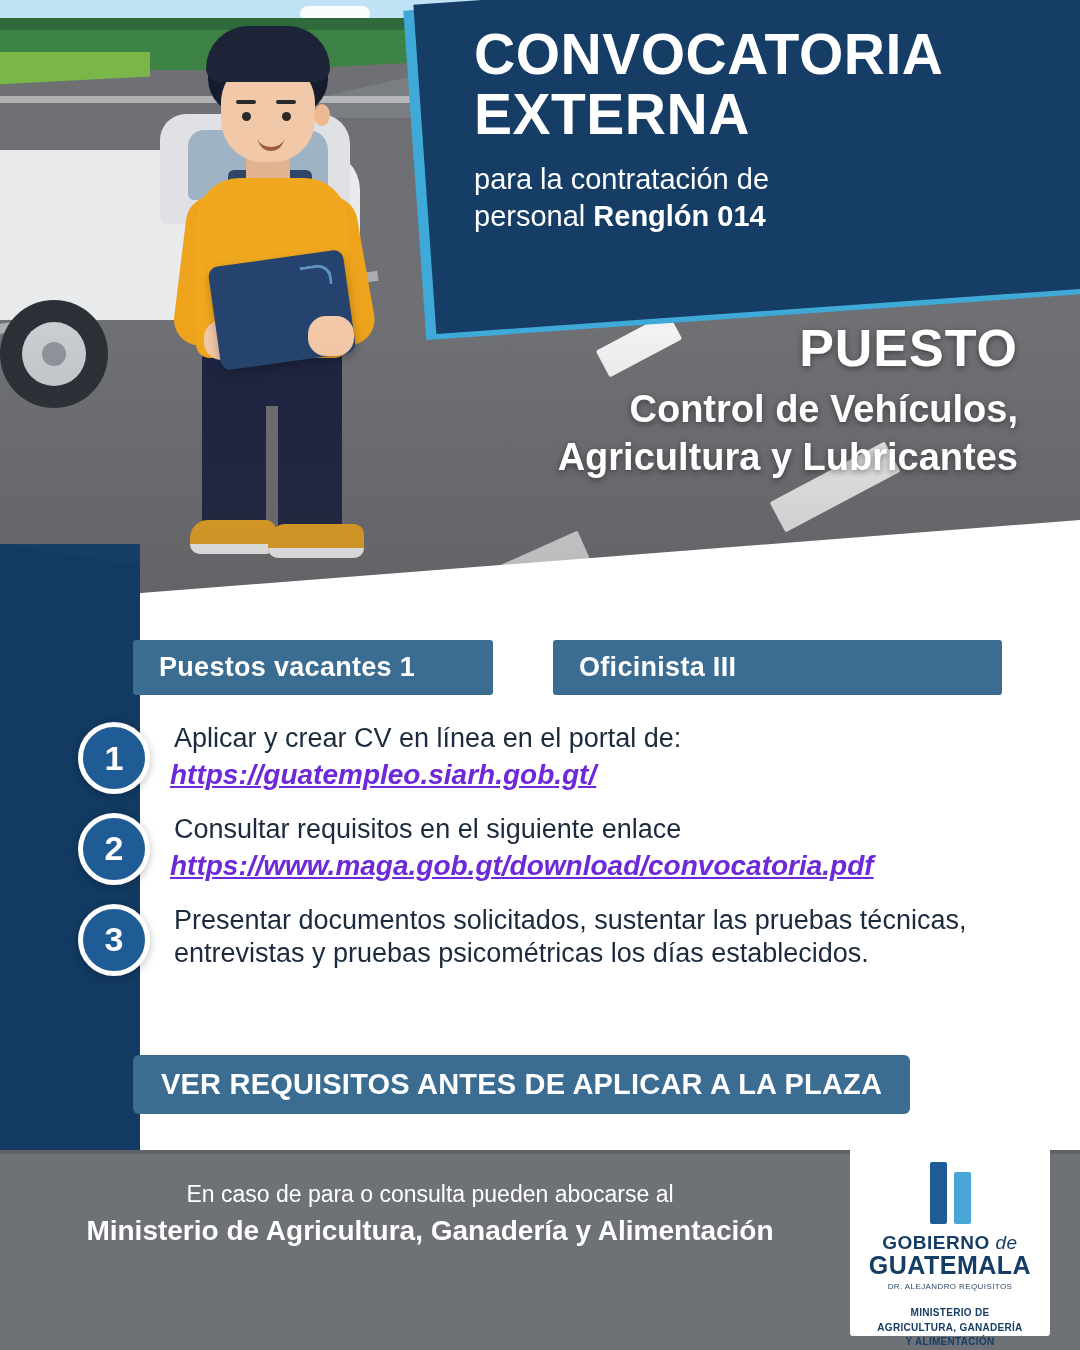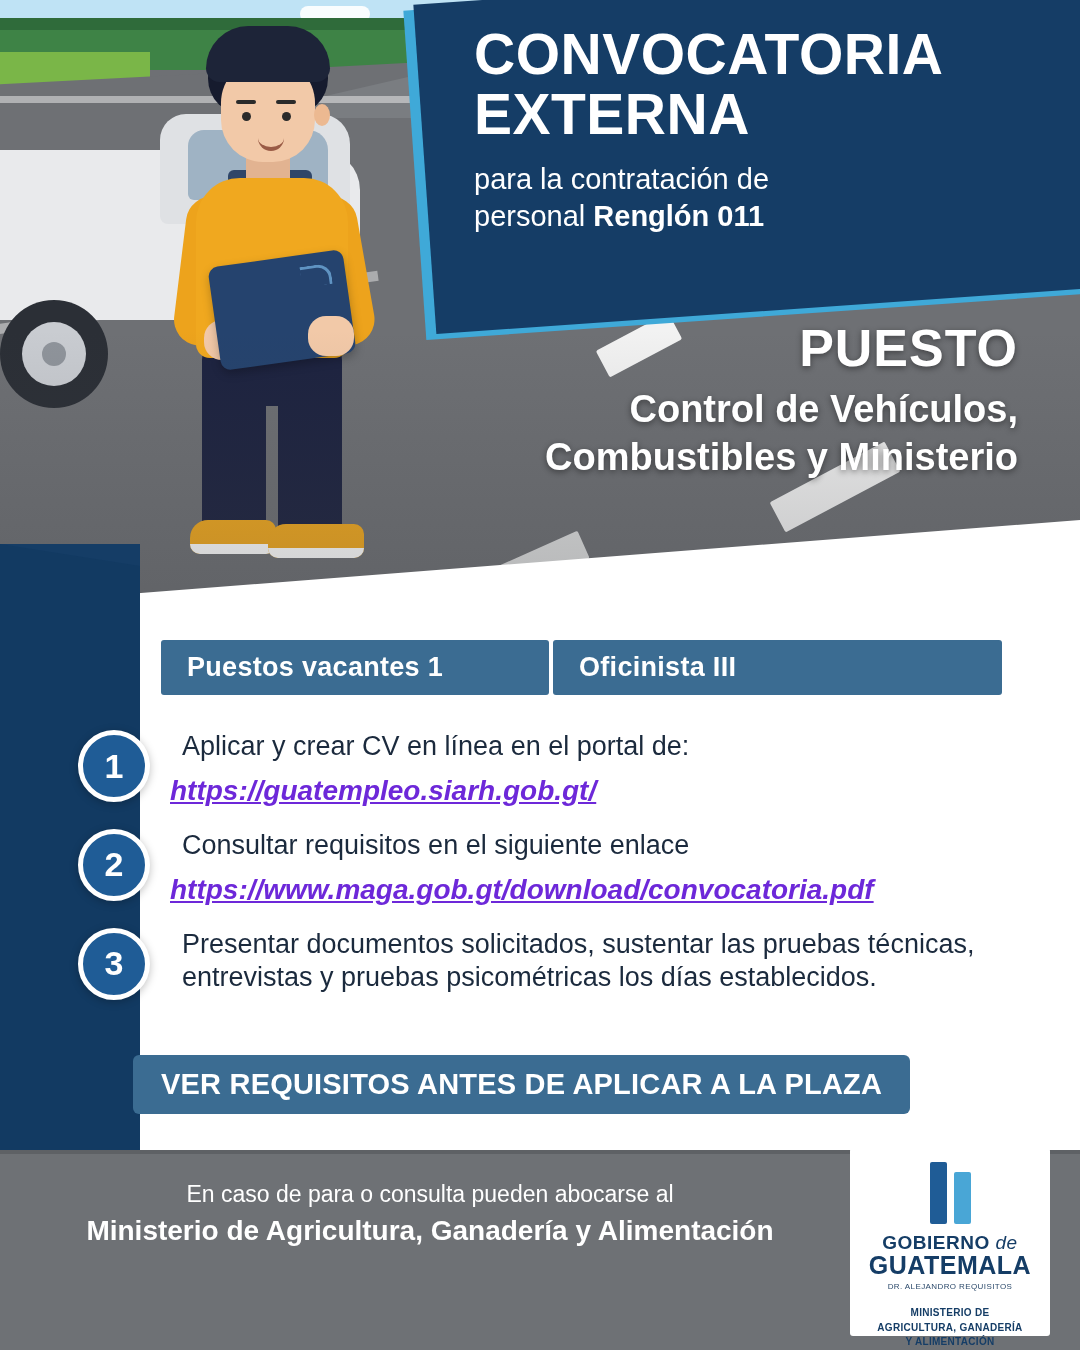--- a/index.html
+++ b/index.html
@@ -79,29 +79,29 @@
 
   
   .body-white{position:absolute;left:0;top:520px;width:1080px;height:640px;background:#ffffff;
               clip-path:polygon(0 84px, 1080px 0, 1080px 640px, 0 640px);}
   .navy-left{position:absolute;left:0;top:544px;width:140px;height:616px;background:#153d66;}
   .navy-left2{position:absolute;left:0;top:544px;width:140px;height:616px;background:#123a62;
               clip-path:polygon(0 0,100% 22px,100% 100%,0 100%);}
 
   .tag{position:absolute;background:#3b6c92;color:#ffffff;font-weight:bold;font-size:27px;
        padding:12px 26px;border-radius:3px;letter-spacing:.3px;}
-  .tag-vacantes{left:133px;top:640px;width:388px;box-sizing:border-box;margin-left:28px;}
+  .tag-vacantes{left:133px;top:640px;width:360px;box-sizing:border-box;}
   .tag-oficinista{left:553px;top:640px;width:449px;box-sizing:border-box;}
 
   .steps{position:absolute;left:78px;top:718px;width:940px;}
   .step{position:relative;margin-bottom:22px;padding-left:92px;min-height:66px;}
   .step .num{position:absolute;left:0;top:0;width:62px;height:62px;border-radius:50%;
              background:#1f5c96;border:5px solid #ffffff;box-shadow:0 2px 8px rgba(0,0,0,.25);
              color:#ffffff;font-size:34px;font-weight:bold;display:flex;align-items:center;justify-content:center;}
-  .step p{margin:12px;font-size:27px;color:#1b2a3d;line-height:1.22;font-weight:400;}
+  .step p{margin:4px;font-size:27px;color:#1b2a3d;line-height:1.22;font-weight:400;}
   .step .link{display:block;font-style:italic;font-weight:bold;color:#6d28d9;font-size:28px;}
 
   .cta{position:absolute;left:133px;top:1055px;background:#3b6c92;color:#ffffff;font-weight:bold;
        font-size:29px;padding:13px 28px;border-radius:6px;letter-spacing:.2px;}
 
   
   .footer{position:absolute;left:0;top:1150px;width:1080px;height:200px;background:#6e7175;}
   .footer-top{position:absolute;left:0;top:1150px;width:1080px;height:4px;background:#5e6165;}
   .foot-text{position:absolute;left:60px;top:1178px;width:740px;text-align:center;color:#ffffff;
              font-size:23px;line-height:1.45;}
@@ -202,28 +202,28 @@
     <div class="hero-tint"></div>
   </div>
 
   <div class="hdr-accent"></div>
   <div class="hdr-panel"></div>
   <div class="hdr-text">
     <div class="hdr-title">CONVOCATORIA</div>
     <div class="hdr-title">EXTERNA</div>
     <div class="hdr-sub">
       <div>para la contratación de</div>
-      <div><span>personal </span><b>Renglón 011</b></div>
+      <div><span>personal </span><b>Renglón 014</b></div>
     </div>
   </div>
 
   <div class="puesto-wrap">
     <div class="puesto-label">PUESTO</div>
     <div class="puesto-name">Control de Vehículos,</div>
-    <div class="puesto-name" style="margin-top:0">Combustibles y Ministerio</div>
+    <div class="puesto-name" style="margin-top:0">Agricultura y Lubricantes</div>
   </div>
 
   <div class="body-white"></div>
   <div class="navy-left"></div>
   <div class="navy-left2"></div>
 
   <div class="tag tag-vacantes">Puestos vacantes 1</div>
   <div class="tag tag-oficinista">Oficinista III</div>
 
   <div class="steps">

